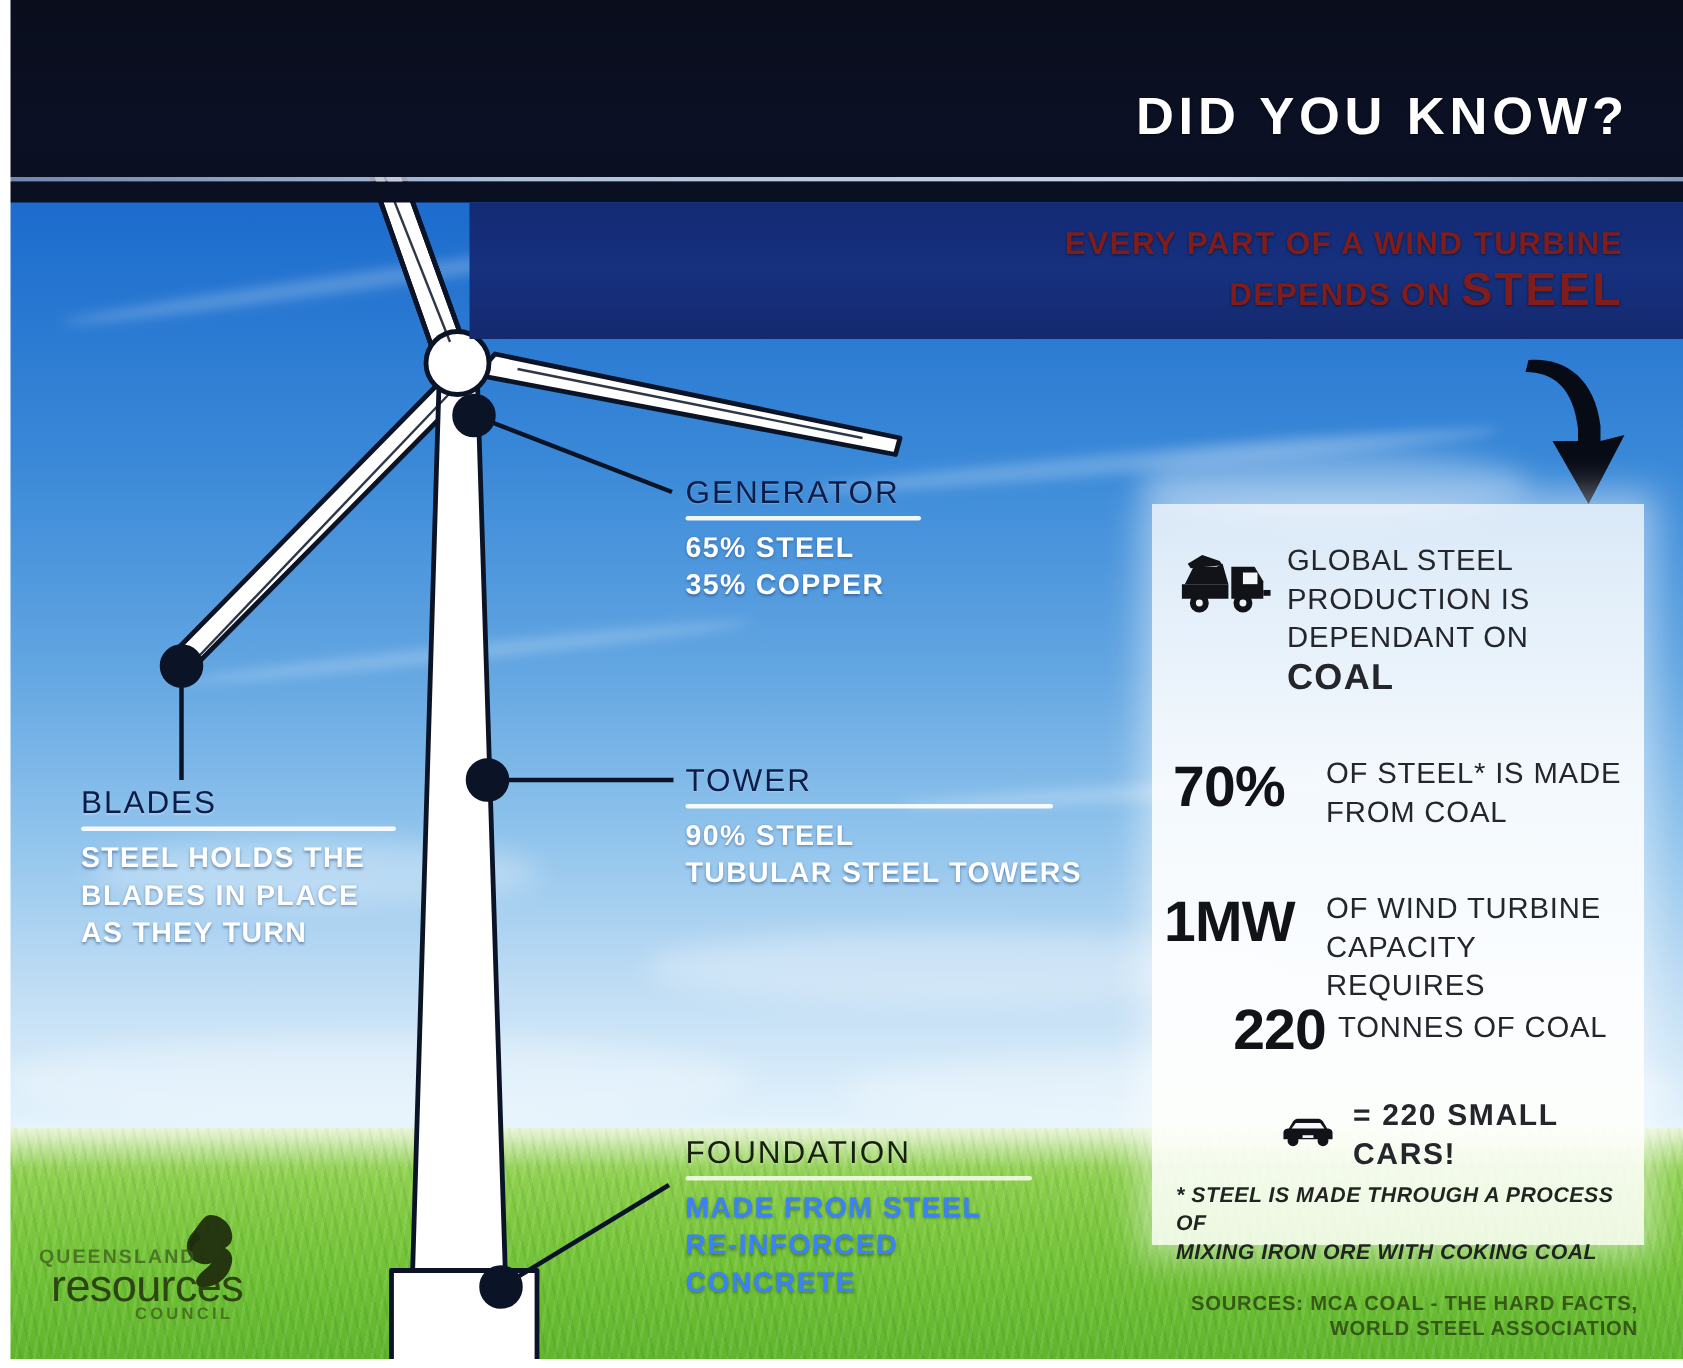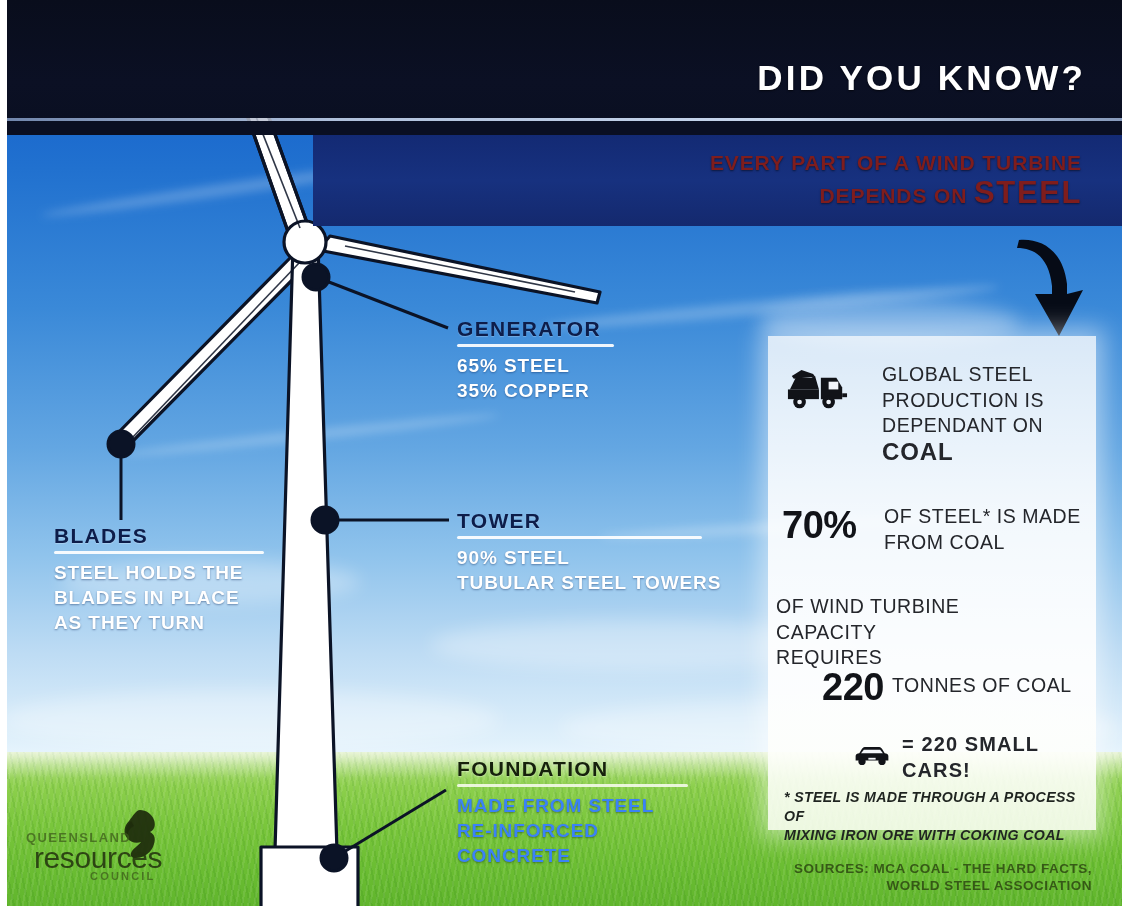--- a/index.html
+++ b/index.html
@@ -102,21 +102,21 @@
 
   
   .arrow-svg{position:absolute;left:1015px;top:236px;width:80px;height:105px;}
 
   
   .turbine-svg{position:absolute;left:0px;top:0px;width:640px;height:912px;}
 
   
   .callout{position:absolute;}
   .callout .c-title{
-    color:#0d1d4a;font-size:21px;font-weight:bold;letter-spacing:1.3px;
+    color:#0d1d4a;font-size:21px;font-weight:normal;letter-spacing:1.3px;
     text-shadow:0 1px 1px rgba(255,255,255,.25);
     white-space:nowrap;
   }
   .callout .c-rule{
     height:3px;background:#ffffff;margin:3px 0 6px 0;opacity:.92;border-radius:2px;
   }
   .callout .c-line{
     color:#ffffff;font-size:19px;font-weight:bold;letter-spacing:.9px;line-height:25px;
     text-shadow:0 1px 2px rgba(10,40,90,.45);
     white-space:nowrap;
@@ -148,21 +148,21 @@
   .fact-row{position:absolute;display:flex;align-items:flex-start;}
   .fact-num{
     color:#111318;font-weight:bold;letter-spacing:-.5px;
     font-family:"Liberation Sans",sans-serif;
   }
   .fact-text{
     color:#24262b;font-size:19.5px;letter-spacing:.55px;line-height:25.5px;
   }
   .fact-text .big{font-size:24px;font-weight:bold;letter-spacing:.9px;}
 
-  #row-truck{left:18px;top:26px;gap:24px;}
+  #row-truck{left:18px;top:26px;}
   #row-truck .icon{width:72px;padding-top:4px;}
   #row-70{left:14px;top:168px;}
   #row-70 .fact-num{font-size:38px;width:102px;text-align:left;}
   #row-1mw{left:8px;top:258px;}
   #row-1mw .fact-num{font-size:38px;width:108px;text-align:left;}
   #row-220{left:8px;top:330px;}
   #row-220 .fact-num{font-size:38px;width:108px;text-align:right;padding-right:8px;}
   #row-220 .fact-text{padding-top:7px;}
   #row-cars{left:84px;top:396px;align-items:center;}
   #row-cars .fact-text{font-size:20px;font-weight:bold;letter-spacing:1.1px;padding-left:10px;}
@@ -327,20 +327,21 @@
 
       <div class="fact-row" id="row-70">
         <div class="fact-num">70%</div>
         <div class="fact-text">
           <div>OF STEEL* IS MADE</div>
           <div>FROM COAL</div>
         </div>
       </div>
 
       <div class="fact-row" id="row-1mw">
+        <div class="fact-num">1MW</div>
         <div class="fact-text">
           <div>OF WIND TURBINE</div>
           <div>CAPACITY</div>
           <div>REQUIRES</div>
         </div>
       </div>
 
       <div class="fact-row" id="row-220">
         <div class="fact-num">220</div>
         <div class="fact-text">TONNES OF COAL</div>

